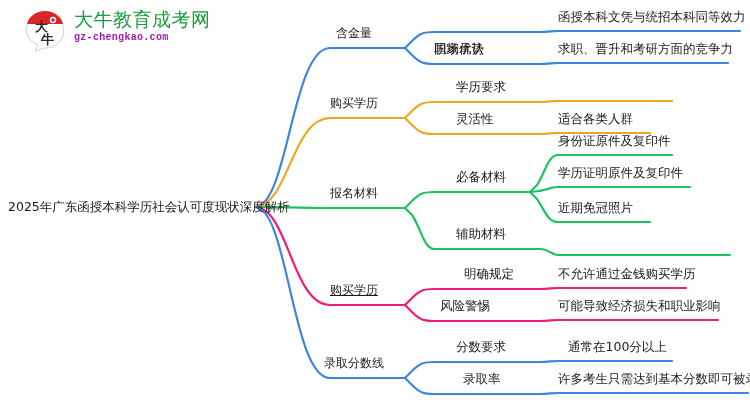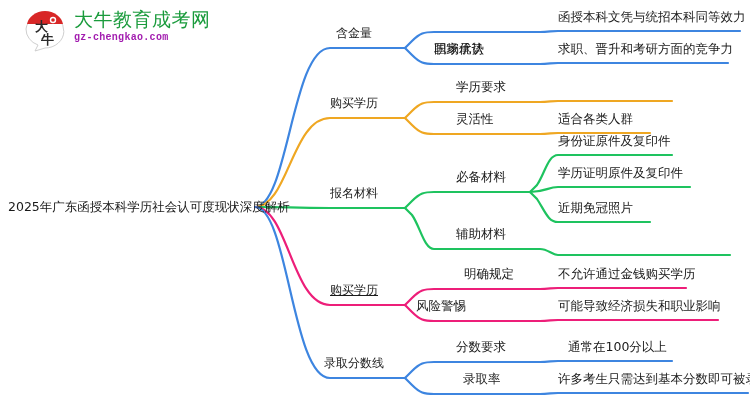--- a/index.html
+++ b/index.html
@@ -114,21 +114,21 @@
   <div class="node lvl2" style="left:434px;top:11px;margin-top:32px;">国家承认</div>
   <div class="node lvl2" style="left:434px;top:43px;">职场优势</div>
 
   <div class="node lvl2" style="left:456px;top:81px;">学历要求</div>
   <div class="node lvl2" style="left:456px;top:113px;">灵活性</div>
 
   <div class="node lvl2" style="left:456px;top:171px;">必备材料</div>
   <div class="node lvl2" style="left:456px;top:228px;">辅助材料</div>
 
   <div class="node lvl2" style="left:424px;top:268px;padding-left:40px;">明确规定</div>
-  <div class="node lvl2" style="left:416px;top:300px;">风险警惕</div>
+  <div class="node lvl2" style="left:440px;top:300px;">风险警惕</div>
 
   <div class="node lvl2" style="left:456px;top:341px;">分数要求</div>
   <div class="node lvl2" style="left:463px;top:373px;">录取率</div>
 
   <div class="node lvl3" style="left:558px;top:43px;">求职、晋升和考研方面的竞争力</div>
   <div class="node lvl3" style="left:558px;top:11px;">函授本科文凭与统招本科同等效力</div>
 
   <div class="node lvl3" style="left:558px;top:113px;">适合各类人群</div>
 
   <div class="node lvl3" style="left:558px;top:135px;">身份证原件及复印件</div>

